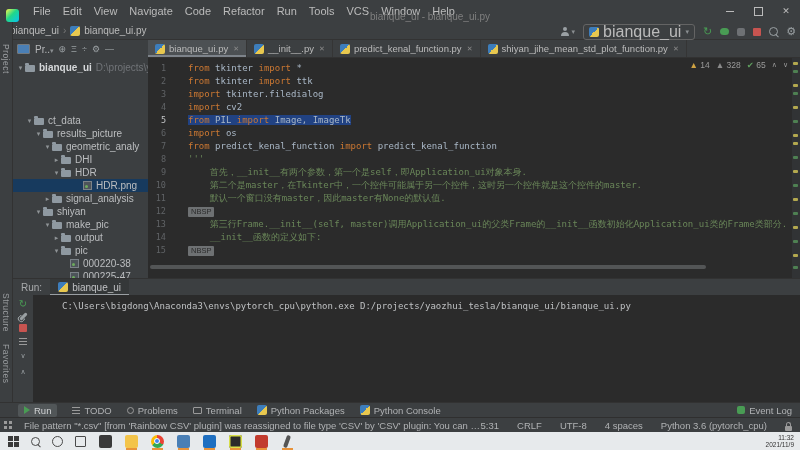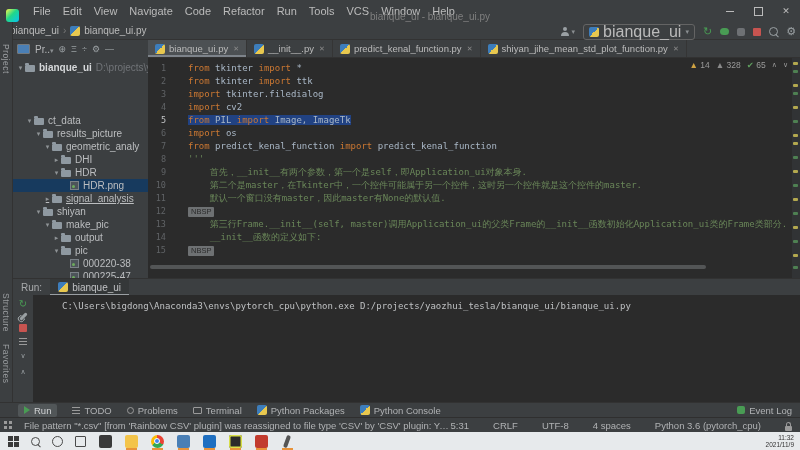--- a/index.html
+++ b/index.html
@@ -94,21 +94,21 @@
   .ic-event{width:8px;height:8px;border-radius:2px;background:var(--run-green,#499c54);}
   
   #statusbar{left:0;top:417px;width:800px;height:15px;background:#3c3f41;border-top:1px solid #2f2f2f;display:flex;align-items:center;
     font-size:9.5px;color:#b0b2b4;box-sizing:border-box;}
   .ic-grid{width:8px;height:8px;margin-left:4px;background:
     linear-gradient(#9a9a9a,#9a9a9a) 0 0/3px 3px no-repeat,
     linear-gradient(#9a9a9a,#9a9a9a) 5px 0/3px 3px no-repeat,
     linear-gradient(#9a9a9a,#9a9a9a) 0 5px/3px 3px no-repeat,
     linear-gradient(#9a9a9a,#9a9a9a) 5px 5px/3px 3px no-repeat;}
   #status-msg{margin-left:12px;flex:1;white-space:nowrap;overflow:hidden;text-overflow:ellipsis;max-width:520px;}
-  #status-right{margin-left:auto;display:flex;align-items:flex-end;gap:24px;margin-right:8px;}
+  #status-right{margin-left:auto;display:flex;align-items:flex-end;gap:18px;margin-right:8px;}
   .ic-lock{width:7px;height:5px;background:#9a9a9a;border-radius:1px;position:relative;margin-top:3px;}
   .ic-lock::before{content:"";position:absolute;left:1px;top:-4px;width:5px;height:4px;border:1.2px solid #9a9a9a;border-bottom:none;border-radius:3px 3px 0 0;box-sizing:border-box;}
   
   #taskbar{left:0;top:432px;width:800px;height:18px;background:#e7eaec;display:flex;align-items:center;color:#3a3a3a;gap:12px;padding-left:8px;box-sizing:border-box;}
   .ic-win{width:11px;height:11px;background:
     linear-gradient(#3a3a3a,#3a3a3a) 0 0/5px 5px no-repeat,
     linear-gradient(#3a3a3a,#3a3a3a) 6px 0/5px 5px no-repeat,
     linear-gradient(#3a3a3a,#3a3a3a) 0 6px/5px 5px no-repeat,
     linear-gradient(#3a3a3a,#3a3a3a) 6px 6px/5px 5px no-repeat;}
   .ic-tsearch{width:7px;height:7px;border:1.4px solid #4a4a4a;border-radius:50%;position:relative;}
@@ -226,26 +226,26 @@
     <div class="trow" style="padding-left: 39px;">
       <span class="chev">▸</span>
       <span class="ic-folder"></span>
       <span class="tlabel">DHI</span>
     </div>
     <div class="trow" style="padding-left: 39px;">
       <span class="chev">▾</span>
       <span class="ic-folder"></span>
       <span class="tlabel">HDR</span>
     </div>
-    <div class="trow selected" style="padding-left: 48px;">
+    <div class="trow selected" style="padding-left: 61px;">
       <span class="chev"></span>
       <span class="ic-img"></span>
       <span class="tlabel">HDR.png</span>
     </div>
-    <div class="trow" style="padding-left: 30px; text-decoration: underline;">
+    <div class="trow" style="padding-left: 30px;">
       <span class="chev">▸</span>
       <span class="ic-folder"></span>
       <span class="tlabel">signal_analysis</span>
     </div>
     <div class="trow" style="padding-left: 21px;">
       <span class="chev">▾</span>
       <span class="ic-folder"></span>
       <span class="tlabel">shiyan</span>
     </div>
     <div class="trow" style="padding-left: 30px;">

